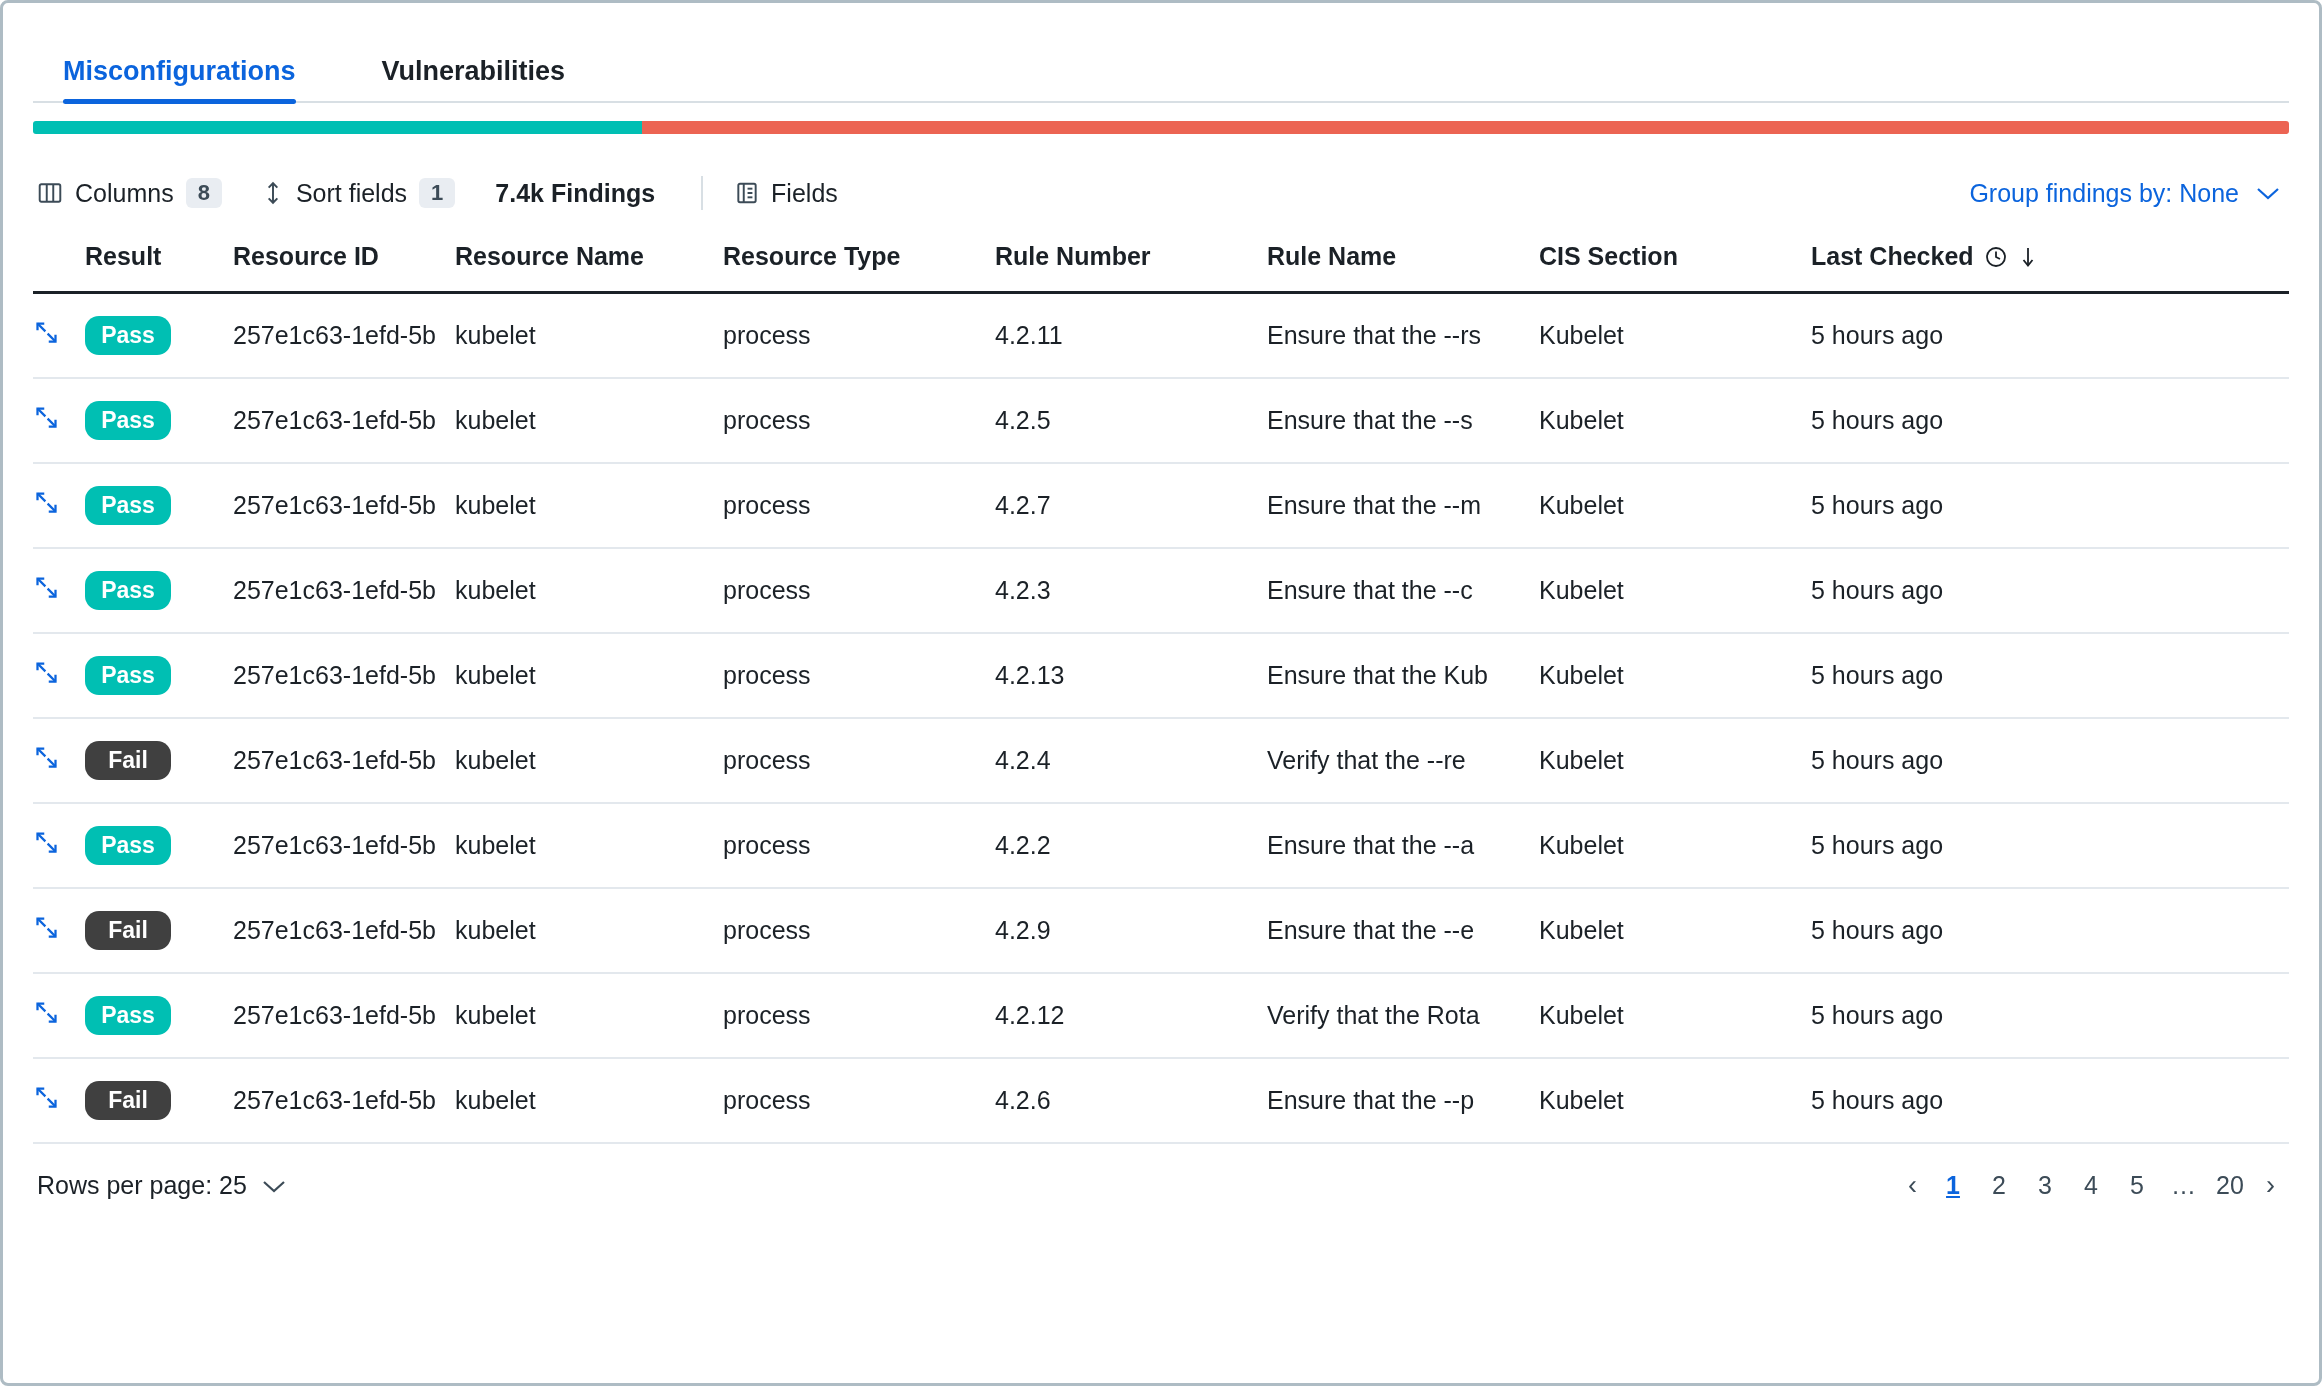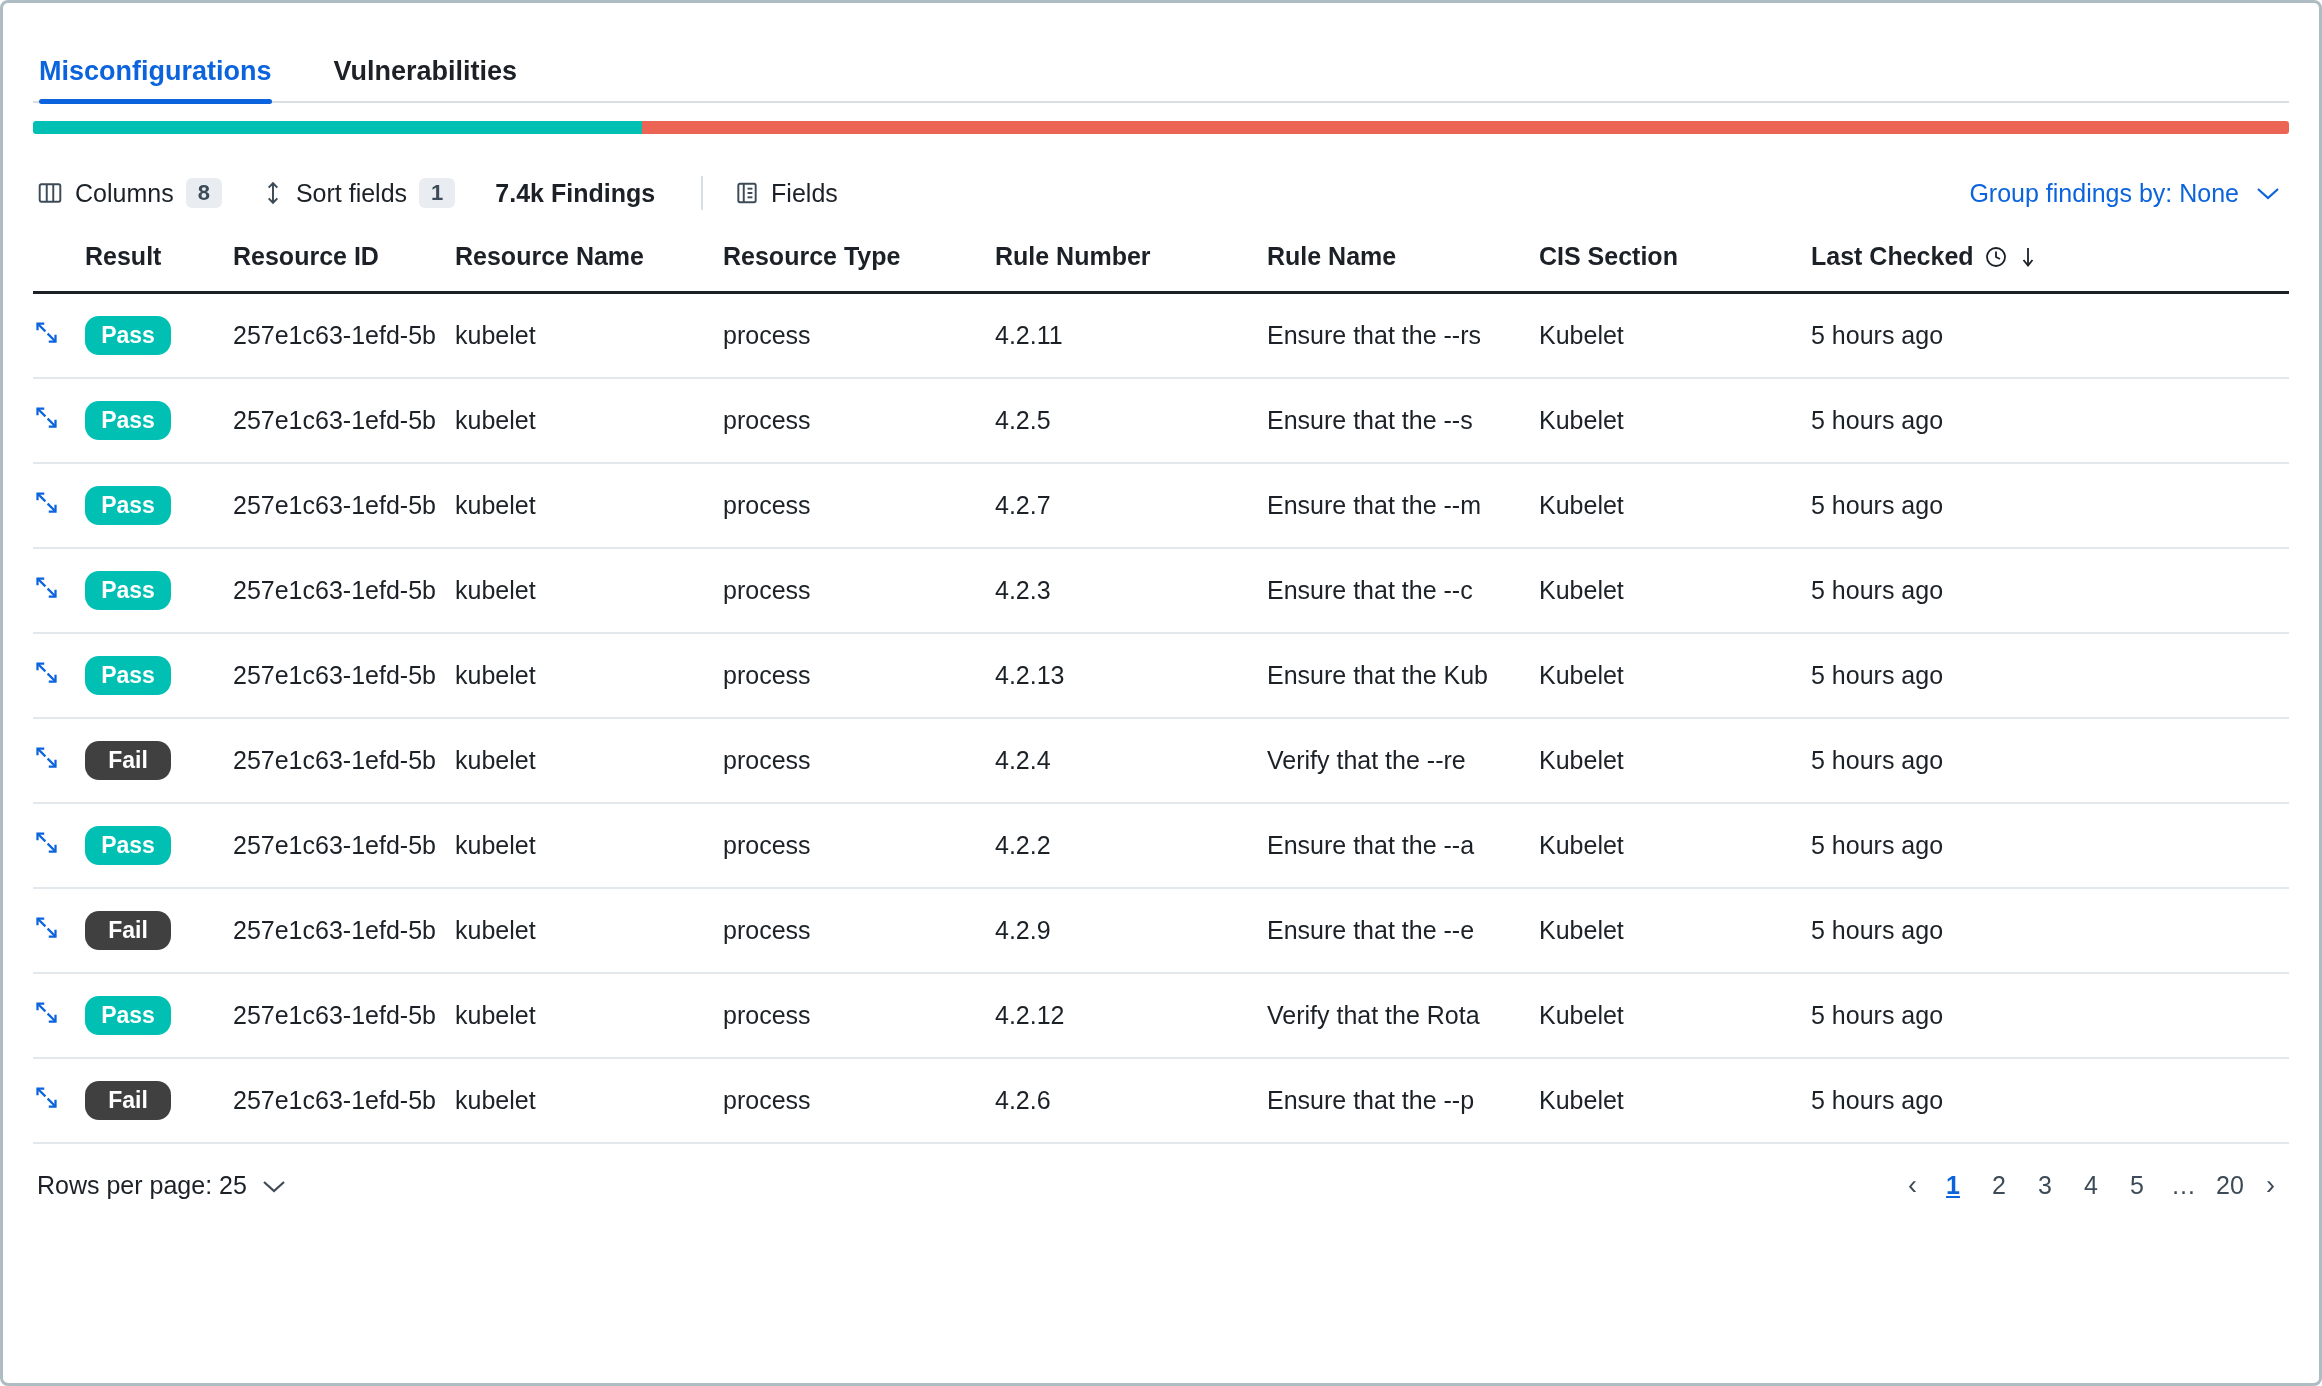--- a/index.html
+++ b/index.html
@@ -44,20 +44,21 @@
     border-bottom: 2px solid #d8dfe4;
     height: 64px;
   }
   .tab {
     font-size: 27px;
     font-weight: bold;
     color: #1b2127;
     padding-bottom: 14px;
     cursor: pointer;
     position: relative;
+    margin-left: 24px;
   }
   .tab.active {
     color: #0b64dd;
   }
   .tab.active::after {
     content: "";
     position: absolute;
     left: 0; right: 0; bottom: -3px;
     height: 5px;
     background: #0b64dd;

